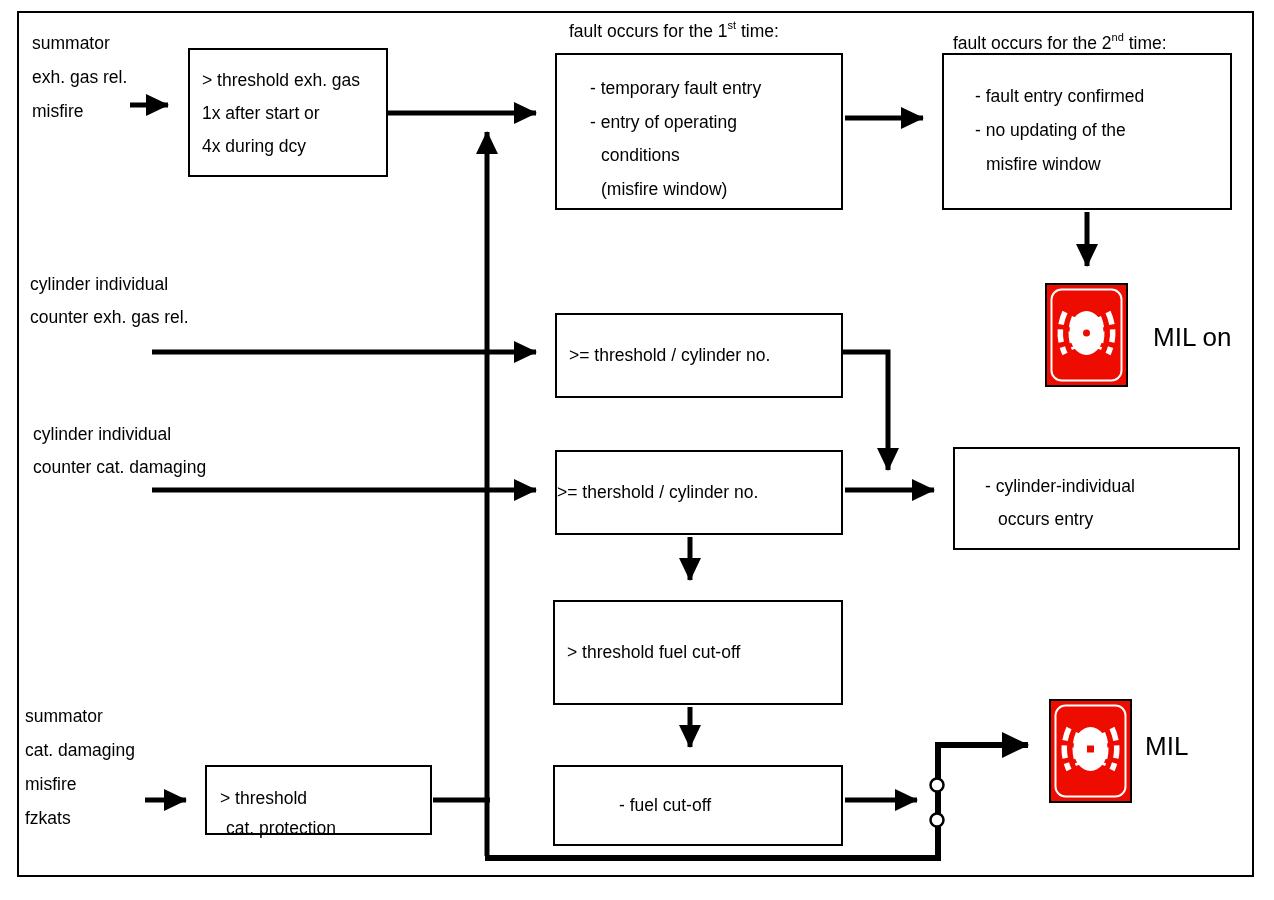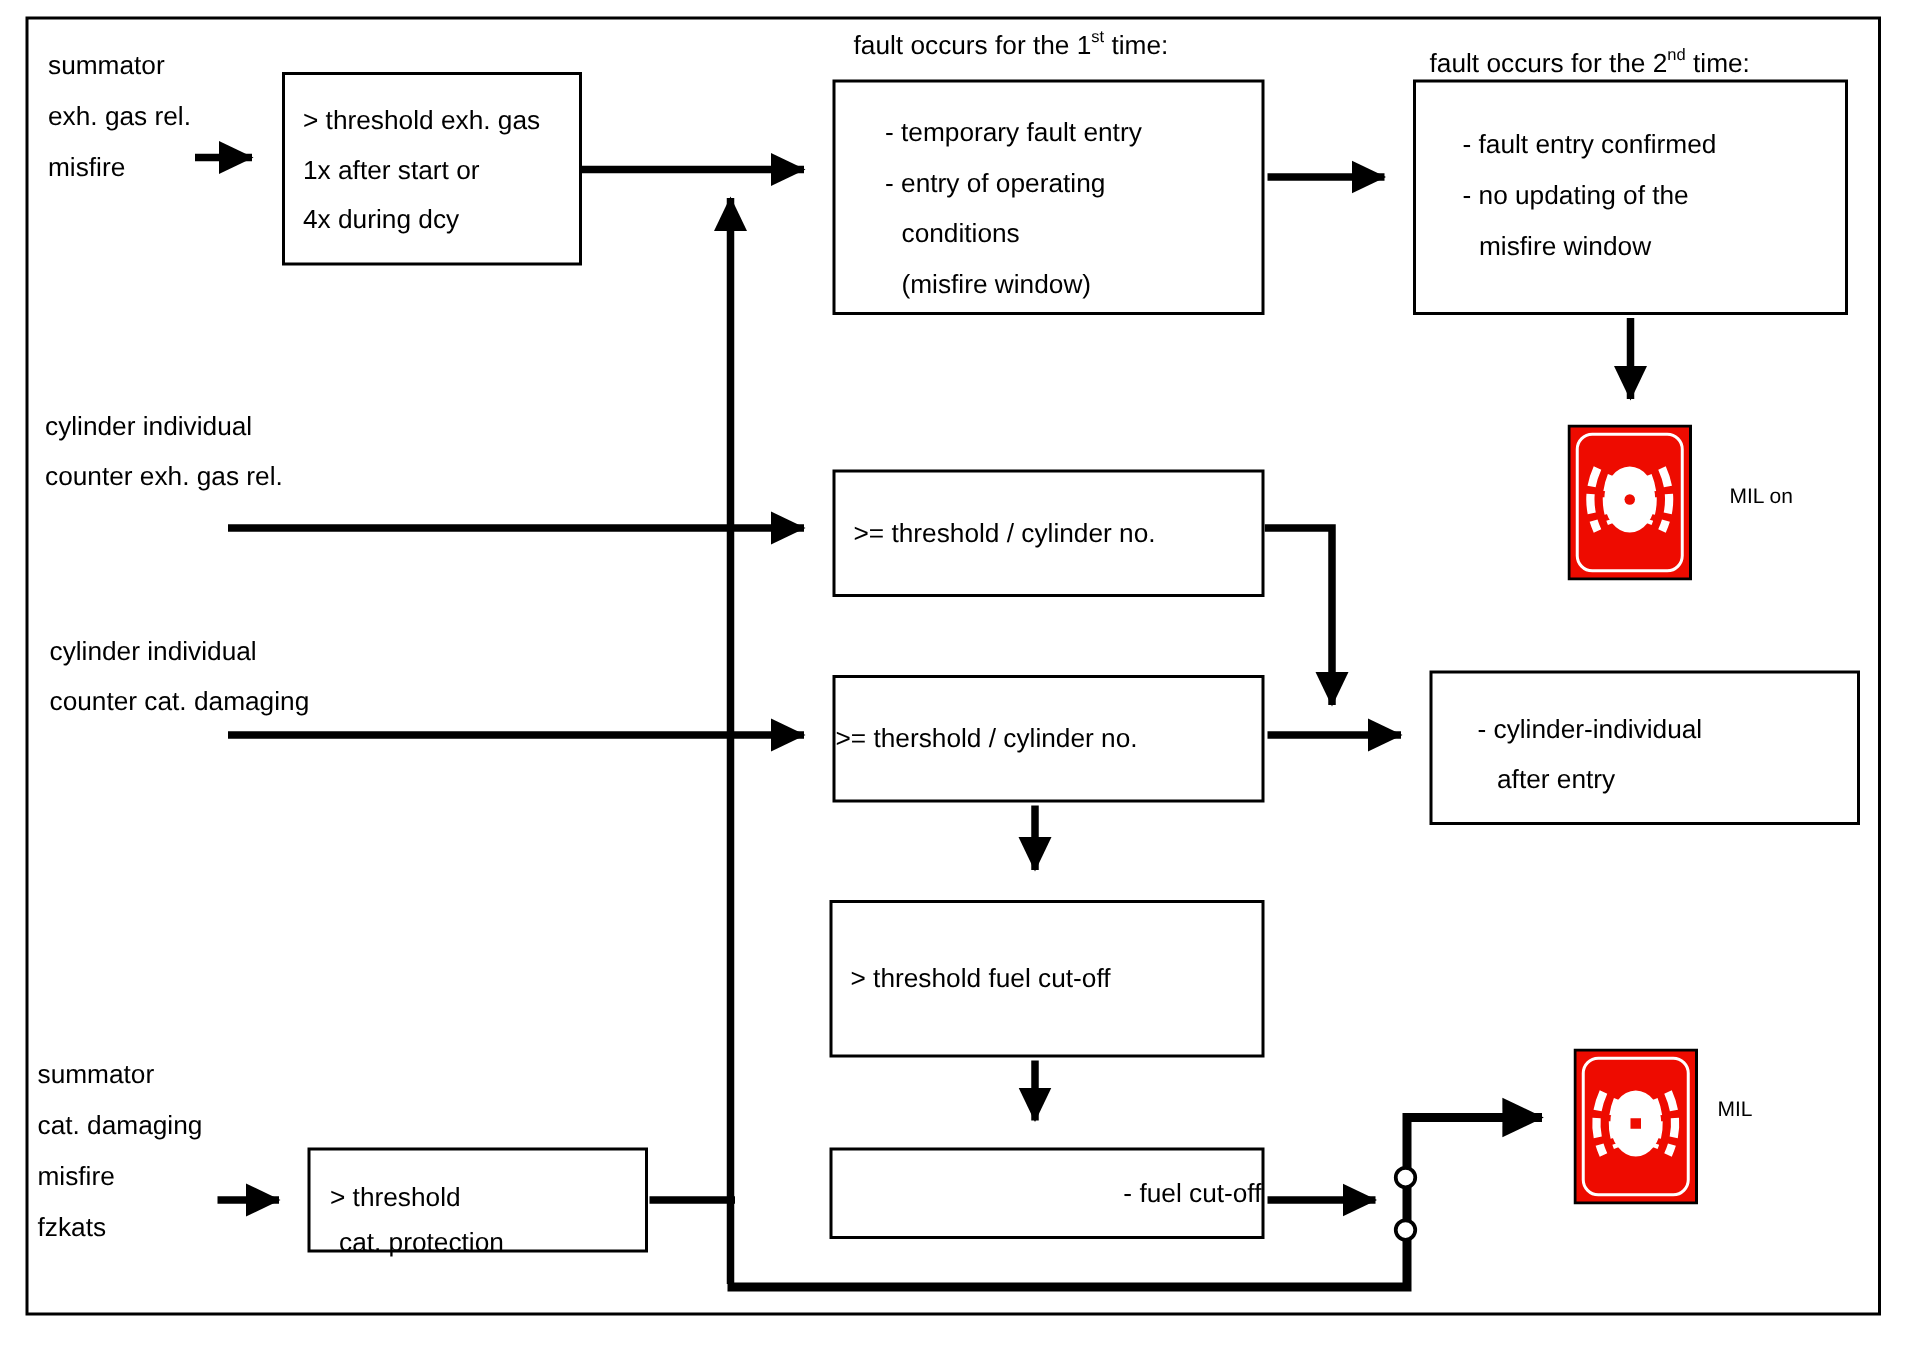--- a/index.html
+++ b/index.html
@@ -11,21 +11,21 @@
   .box{position:absolute;border:2px solid #000;background:#fff;box-sizing:border-box;
        font-size:17.5px;line-height:33px;}
   .box.center{display:flex;align-items:center;}
   .lbl{position:absolute;font-size:17.5px;line-height:34px;white-space:nowrap;}
   .hdr{position:absolute;font-size:17.5px;white-space:nowrap;}
   .hdr sup{font-size:11px;position:relative;top:-1px;}
   .indent1{margin-left:11px;}
   .indent2{margin-left:13px;}
   .indent3{margin-left:6px;}
   .mil{position:absolute;}
-  .mil-label{position:absolute;font-size:14px;white-space:nowrap;}
+  .mil-label{position:absolute;font-size:26px;white-space:nowrap;}
 </style>
 </head>
 <body>
 
 <div class="page">
 
   <div class="frame"></div>
 
   <svg class="connectors" width="1274" height="900" viewBox="0 0 1274 900">
     <defs>
@@ -106,28 +106,28 @@
   <div class="box center" style="left:555px;top:313px;width:288px;height:85px;padding-left:12px;">
     <span>&gt;= threshold / cylinder no.</span>
   </div>
 
   <div class="box center" style="left:555px;top:450px;width:288px;height:85px;">
     <span>&gt;= thershold / cylinder no.</span>
   </div>
 
   <div class="box" style="left:953px;top:447px;width:287px;height:103px;padding:21px 0 0 30px;">
     <div>- cylinder-individual</div>
-    <div class="indent2">after entry</div>
+    <div class="indent2">occurs entry</div>
   </div>
 
   <div class="box center" style="left:553px;top:600px;width:290px;height:105px;padding-left:12px;">
     <span>&gt; threshold fuel cut-off</span>
   </div>
 
-  <div class="box center" style="left:553px;top:765px;width:290px;height:61px;padding-left:64px;justify-content:flex-end;">
+  <div class="box center" style="left:553px;top:765px;width:290px;height:81px;padding-left:64px;">
     <span>- fuel cut-off</span>
   </div>
 
   <div class="box" style="left:205px;top:765px;width:227px;height:70px;padding:16px 0 0 13px;line-height:30px;">
     <div>&gt; threshold</div>
     <div class="indent3">cat. protection</div>
   </div>
 
   <div class="mil" style="left:1045px;top:283px;">
     <svg width="83" height="104" viewBox="0 0 83 104">

